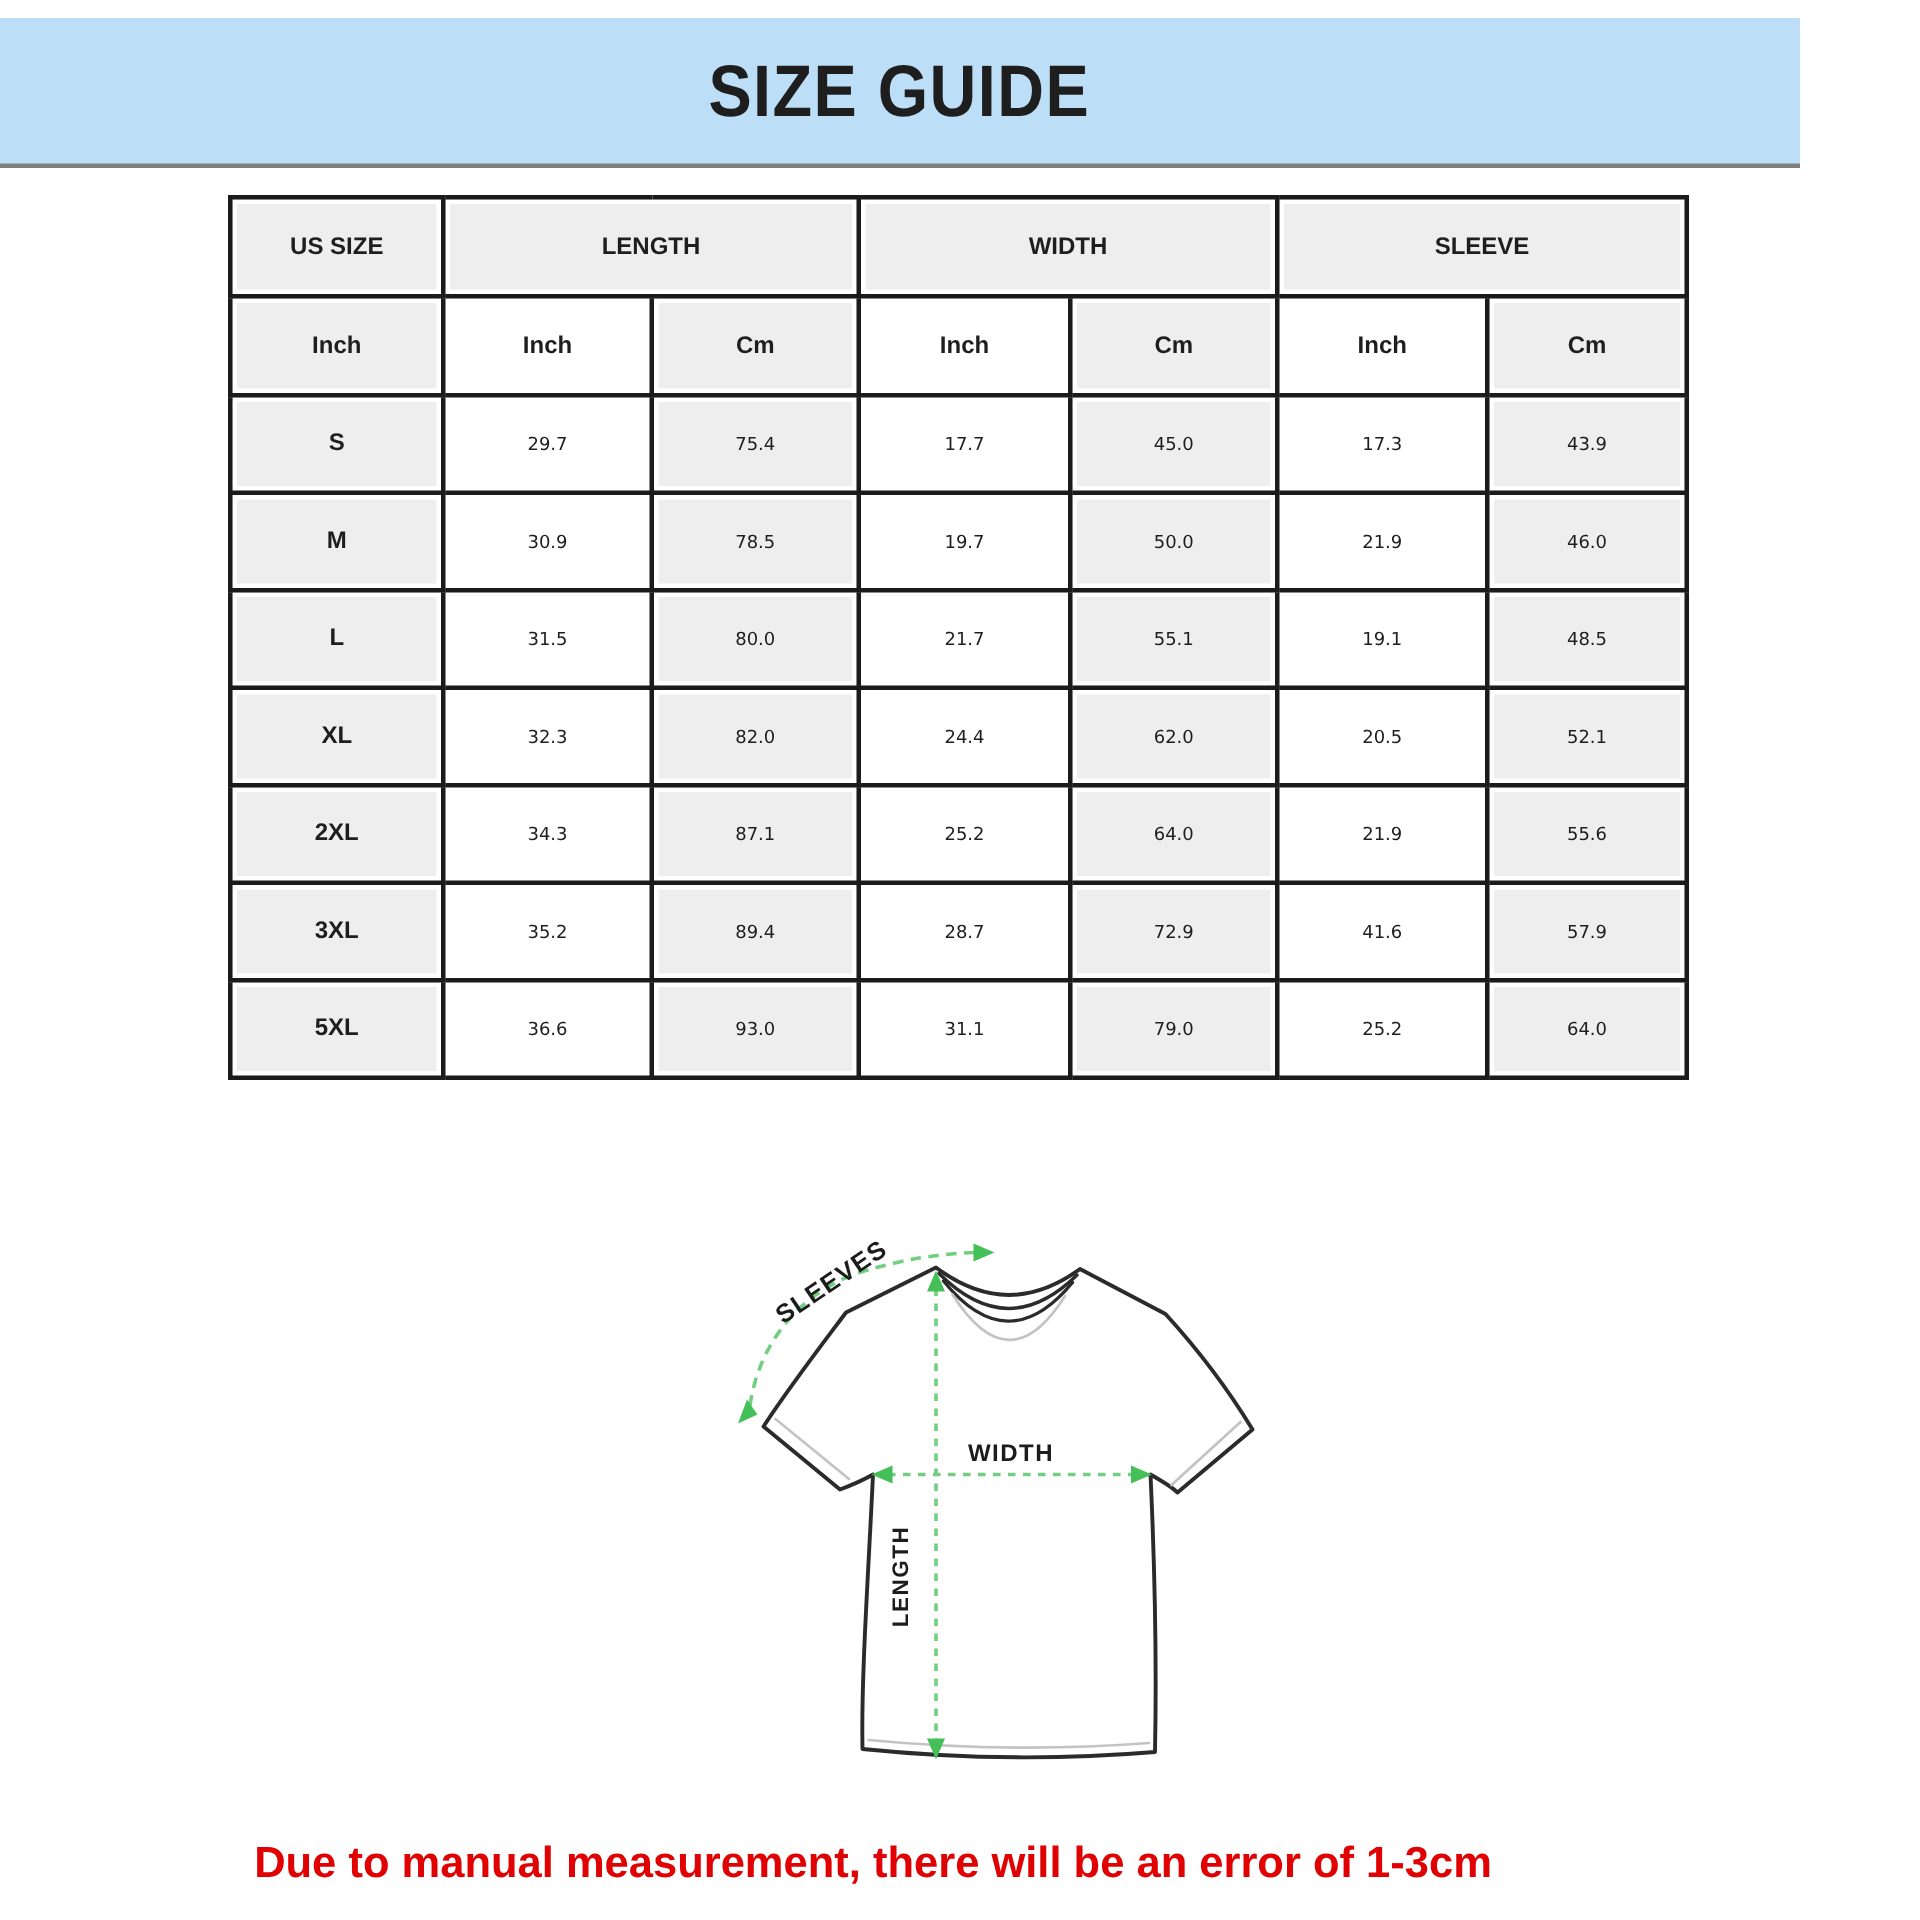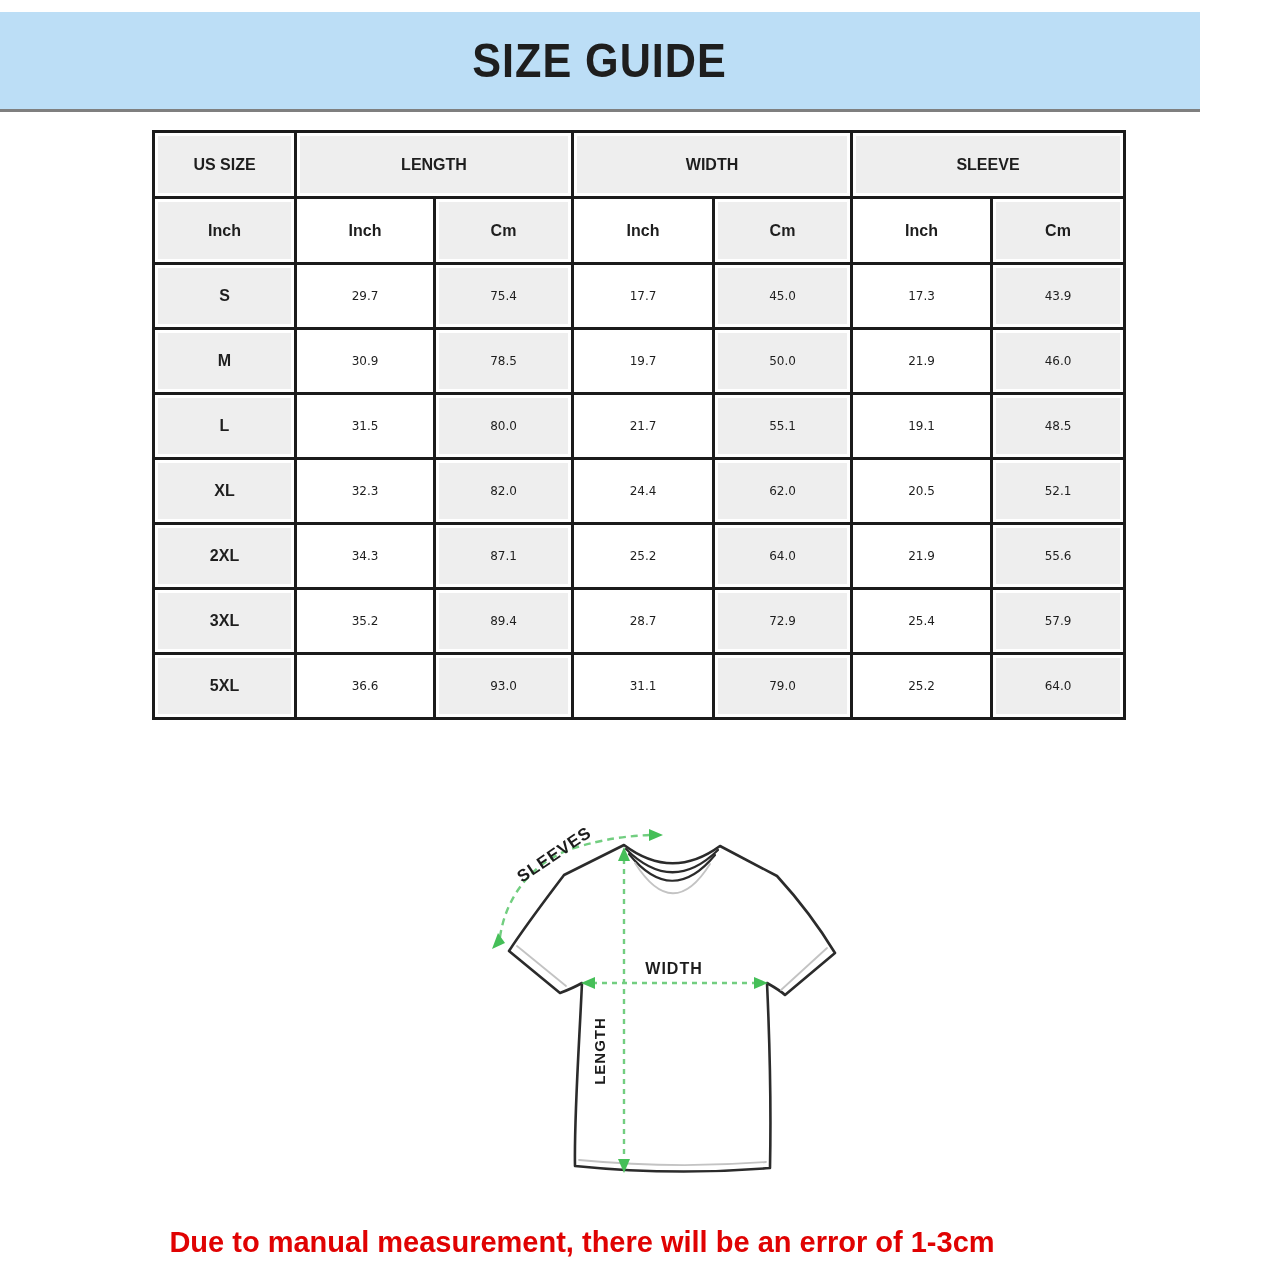--- a/index.html
+++ b/index.html
@@ -136,21 +136,21 @@
         <td class="num c-gray">64.0</td>
         <td class="num">21.9</td>
         <td class="num c-gray">55.6</td>
       </tr>
       <tr>
         <th class="hdr c-gray">3XL</th>
         <td class="num">35.2</td>
         <td class="num c-gray">89.4</td>
         <td class="num">28.7</td>
         <td class="num c-gray">72.9</td>
-        <td class="num">25.4</td>
+        <td class="num">41.6</td>
         <td class="num c-gray">57.9</td>
       </tr>
       <tr>
         <th class="hdr c-gray">5XL</th>
         <td class="num">36.6</td>
         <td class="num c-gray">93.0</td>
         <td class="num">31.1</td>
         <td class="num c-gray">79.0</td>
         <td class="num">25.2</td>
         <td class="num c-gray">64.0</td>

